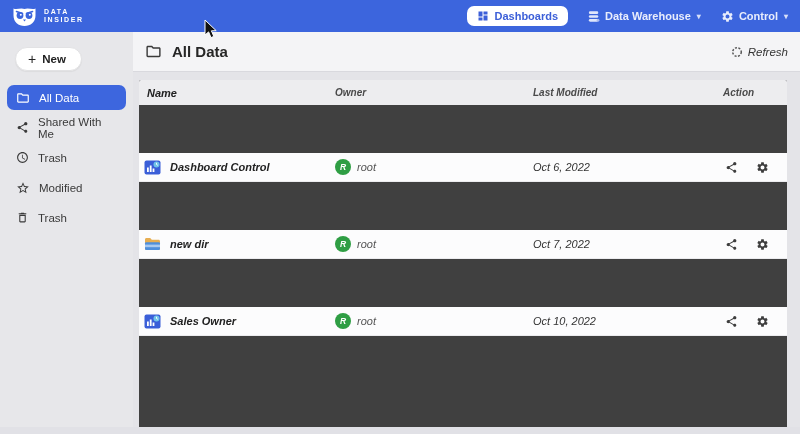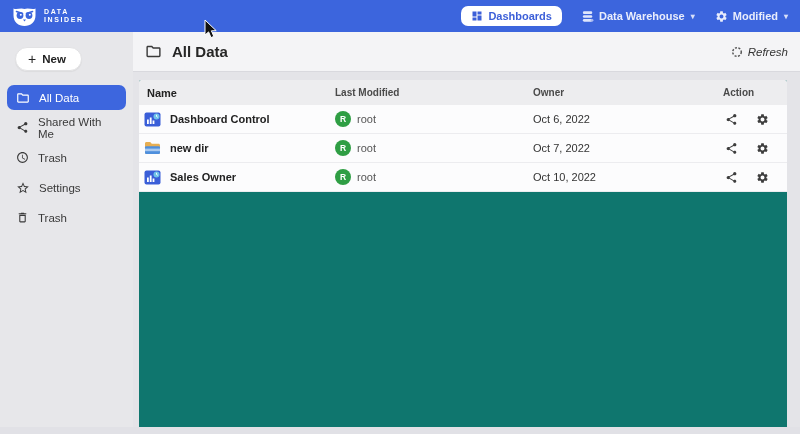--- a/index.html
+++ b/index.html
@@ -36,26 +36,26 @@
   .side-item.active { background:#3d66de; color:#fff; }
 
   .main { flex:1; display:flex; flex-direction:column; min-width:0; }
   .toolbar { height:40px; background:#f4f4f6; border-bottom:1px solid #d9d9de;
     display:flex; align-items:center; padding:0 12px; flex-shrink:0; }
   .page-title { font-size:15px; font-weight:bold; color:#262626; margin-left:10px; }
   .refresh { margin-left:auto; display:flex; align-items:center; gap:5px; font-size:11.5px;
     color:#333; cursor:pointer;font-style:italic; }
 
   .content { flex:1; background:#e4e4e8; padding:8px 13px 0 6px; min-height:0; }
-  .card { background:#0f766e; height:100%; border-radius:2px 2px 0 0; overflow:hidden; }
+  .card { background:#404040; height:100%; border-radius:2px 2px 0 0; overflow:hidden;font-style:italic; }
 
   .grid-row { display:grid; grid-template-columns:196px 198px 190px 1fr; align-items:center; }
   .thead { background:#ededef; height:25px; font-size:10px; font-weight:bold; color:#4a4a4a; }
   .thead .cell-name { padding-left:8px; }
-  .trow { background:#fcfcfd; height:29px; border-bottom:1px solid #ececef; }
+  .trow { background:#fcfcfd; height:29px; border-bottom:1px solid #ececef;margin-top:48px; }
   .cell-name { display:flex; align-items:center; gap:9px; padding-left:5px; font-size:11px;
     font-weight:bold; color:#222; }
   .cell-owner { display:flex; align-items:center; gap:6px; font-size:11px; color:#555; }
   .avatar { width:16px; height:16px; border-radius:50%; background:#2f9e44; color:#fff;
     font-size:8.5px; font-weight:bold; display:flex; align-items:center; justify-content:center; }
   .cell-date { font-size:11px; color:#333; }
   .cell-action { display:flex; align-items:center; gap:18px; padding-left:2px; }
   .action-icon { cursor:pointer; display:flex; }
 
   .bottom-strip { height:7px; background:#e1e1e6; flex-shrink:0; }
@@ -108,21 +108,21 @@
         <span>Data Warehouse</span>
         <span class="caret">▾</span>
       </div>
 
       <div class="top-menu">
         <span style="display:flex;">
           <svg width="13" height="13" viewBox="0 0 24 24" fill="#e9edfc">
             <path d="M19.14,12.94c0.04-0.3,0.06-0.61,0.06-0.94c0-0.32-0.02-0.64-0.07-0.94l2.03-1.58c0.18-0.14,0.23-0.41,0.12-0.61l-1.92-3.32c-0.12-0.22-0.37-0.29-0.59-0.22l-2.39,0.96c-0.5-0.38-1.03-0.7-1.62-0.94L14.4,2.81c-0.04-0.24-0.24-0.41-0.48-0.41h-3.84c-0.24,0-0.43,0.17-0.47,0.41L9.25,5.35C8.66,5.59,8.12,5.92,7.63,6.29L5.24,5.33c-0.22-0.08-0.47,0-0.59,0.22L2.74,8.87C2.62,9.08,2.66,9.34,2.86,9.48l2.03,1.58C4.84,11.36,4.8,11.69,4.8,12s0.02,0.64,0.07,0.94l-2.03,1.58c-0.18,0.14-0.23,0.41-0.12,0.61l1.92,3.32c0.12,0.22,0.37,0.29,0.59,0.22l2.39-0.96c0.5,0.38,1.03,0.7,1.62,0.94l0.36,2.54c0.05,0.24,0.24,0.41,0.48,0.41h3.84c0.24,0,0.44-0.17,0.47-0.41l0.36-2.54c0.59-0.24,1.13-0.56,1.62-0.94l2.39,0.96c0.22,0.08,0.47,0,0.59-0.22l1.92-3.32c0.12-0.22,0.07-0.47-0.12-0.61L19.14,12.94z M12,15.6c-1.98,0-3.6-1.62-3.6-3.6s1.62-3.6,3.6-3.6s3.6,1.62,3.6,3.6S13.98,15.6,12,15.6z"></path>
           </svg>
         </span>
-        <span>Modified</span>
+        <span>Control</span>
         <span class="caret">▾</span>
       </div>
     </div>
   </div>
 
   <div class="body-wrap">
 
     <div class="sidebar">
       <button class="new-btn">
         <span class="plus">+</span>
@@ -156,21 +156,21 @@
           </span>
           <span>Trash</span>
         </div>
 
         <div class="side-item">
           <span style="display:flex;">
             <svg width="14" height="14" viewBox="0 0 24 24" fill="#3a3a3a">
               <path d="M22,9.24l-7.19-0.62L12,2L9.19,8.63L2,9.24l5.46,4.73L5.82,21L12,17.27L18.18,21l-1.63-7.03L22,9.24z M12,15.4l-3.76,2.27l1-4.28l-3.32-2.88l4.38-0.38L12,6.1l1.71,4.04l4.38,0.38l-3.32,2.88l1,4.28L12,15.4z"></path>
             </svg>
           </span>
-          <span>Settings</span>
+          <span>Modified</span>
         </div>
 
         <div class="side-item">
           <span style="display:flex;">
             <svg width="13" height="13" viewBox="0 0 24 24" fill="#3a3a3a">
               <path d="M6,19c0,1.1,0.9,2,2,2h8c1.1,0,2-0.9,2-2V7H6V19z M8,9h8v10H8V9z M15.5,4l-1-1h-5l-1,1H5v2h14V4H15.5z"></path>
             </svg>
           </span>
           <span>Trash</span>
         </div>
@@ -193,22 +193,22 @@
           </span>
           <span>Refresh</span>
         </div>
       </div>
 
       <div class="content">
         <div class="card">
 
           <div class="grid-row thead">
             <div class="cell-name">Name</div>
+            <div>Owner</div>
             <div>Last Modified</div>
-            <div>Owner</div>
             <div>Action</div>
           </div>
 
           <div class="grid-row trow">
             <div class="cell-name">
               <span style="display:flex;">
                 <svg width="17" height="15" viewBox="0 0 17 15">
                   <rect x="0.5" y="0.5" width="16" height="14" rx="2" fill="#3a5ed8"></rect>
                   <rect x="3" y="7.5" width="1.8" height="4.5" fill="#fff"></rect>
                   <rect x="5.8" y="5.5" width="1.8" height="6.5" fill="#fff"></rect>

